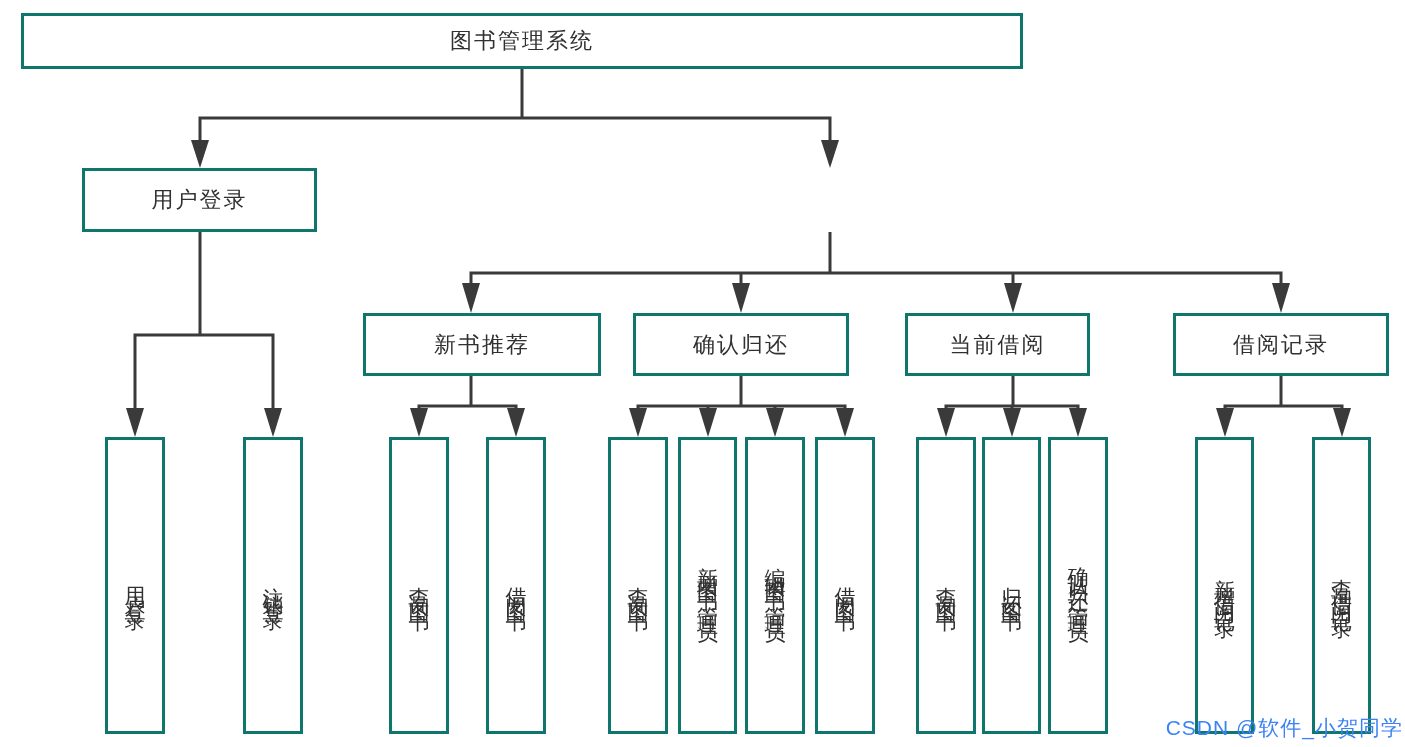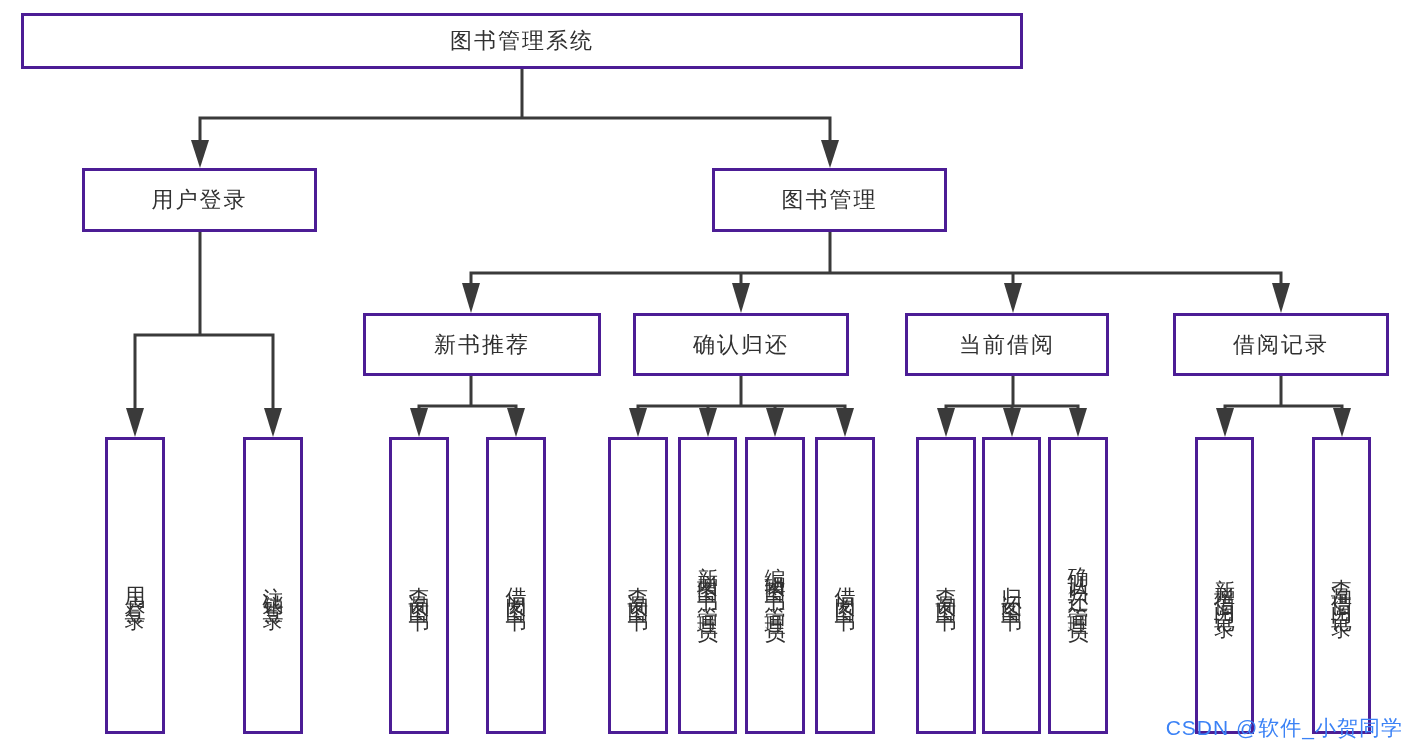--- a/index.html
+++ b/index.html
@@ -3,21 +3,21 @@
 <meta charset="utf-8">
 <style>
   html,body{margin:0;padding:0;background:#ffffff;}
   .stage{
     position:relative;width:1405px;height:747px;background:#ffffff;overflow:hidden;
     font-family:"Liberation Sans",sans-serif;
   }
   .connector-layer{position:absolute;left:0;top:0;z-index:1;}
   .box{
     position:absolute;box-sizing:border-box;z-index:2;
-    border:3px solid #4c1d95;background:#ffffff;
+    border:3px solid #0f766e;background:#ffffff;
     display:flex;align-items:center;justify-content:center;
     color:#303030;font-size:22px;letter-spacing:2px;white-space:nowrap;text-align:right;
   }
   .vbox{
     writing-mode:vertical-rl;text-orientation:mixed;
     font-size:21px;letter-spacing:8px;white-space:normal;
   }
   .watermark{
     position:absolute;z-index:3;right:2px;top:714px;
     color:#3b82f6;font-size:21px;letter-spacing:1px;
@@ -58,25 +58,24 @@
       <polygon points="1003,408 1021,408 1012,437"></polygon>
       <polygon points="1069,408 1087,408 1078,437"></polygon>
       <polygon points="1216,408 1234,408 1225,437"></polygon>
       <polygon points="1333,408 1351,408 1342,437"></polygon>
     </g>
   </svg>
 
   <div class="box" style="left:21px;top:13px;width:1002px;height:56px">图书管理系统</div>
 
   <div class="box" style="left:82px;top:168px;width:235px;height:64px">用户登录</div>
-  <div class="box" style="left:712px;top:168px;width:235px;height:64px">图书管理</div>
 
   <div class="box" style="left:363px;top:313px;width:238px;height:63px">新书推荐</div>
   <div class="box" style="left:633px;top:313px;width:216px;height:63px">确认归还</div>
-  <div class="box" style="left:905px;top:313px;width:204px;height:63px">当前借阅</div>
+  <div class="box" style="left:905px;top:313px;width:185px;height:63px">当前借阅</div>
   <div class="box" style="left:1173px;top:313px;width:216px;height:63px">借阅记录</div>
 
   <div class="box vbox" style="left:105px;top:437px;width:60px;height:297px">用户登录</div>
   <div class="box vbox" style="left:243px;top:437px;width:60px;height:297px">注销登录</div>
 
   <div class="box vbox" style="left:389px;top:437px;width:60px;height:297px">查询图书</div>
   <div class="box vbox" style="left:486px;top:437px;width:60px;height:297px">借阅图书</div>
 
   <div class="box vbox" style="left:608px;top:437px;width:60px;height:297px">查询图书</div>
   <div class="box vbox" style="left:678px;top:437px;width:59px;height:297px">新增图书（管理员）</div>

